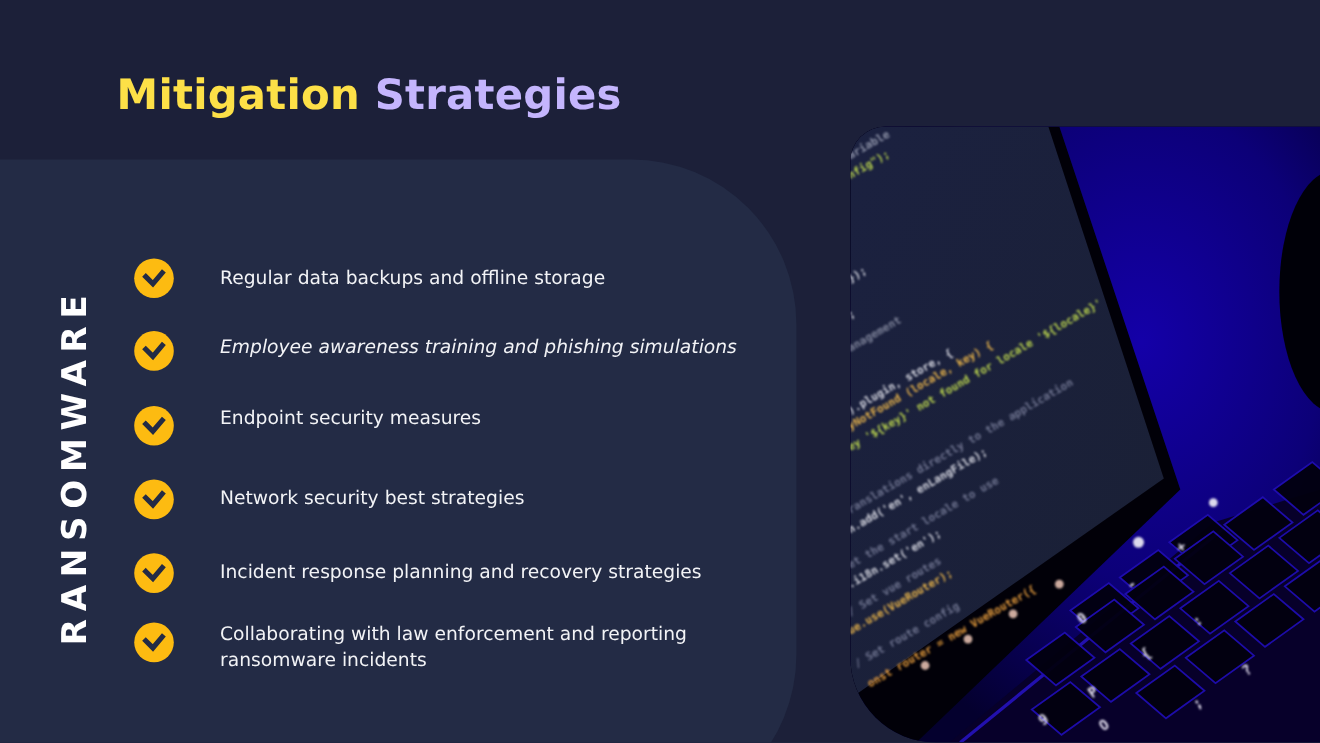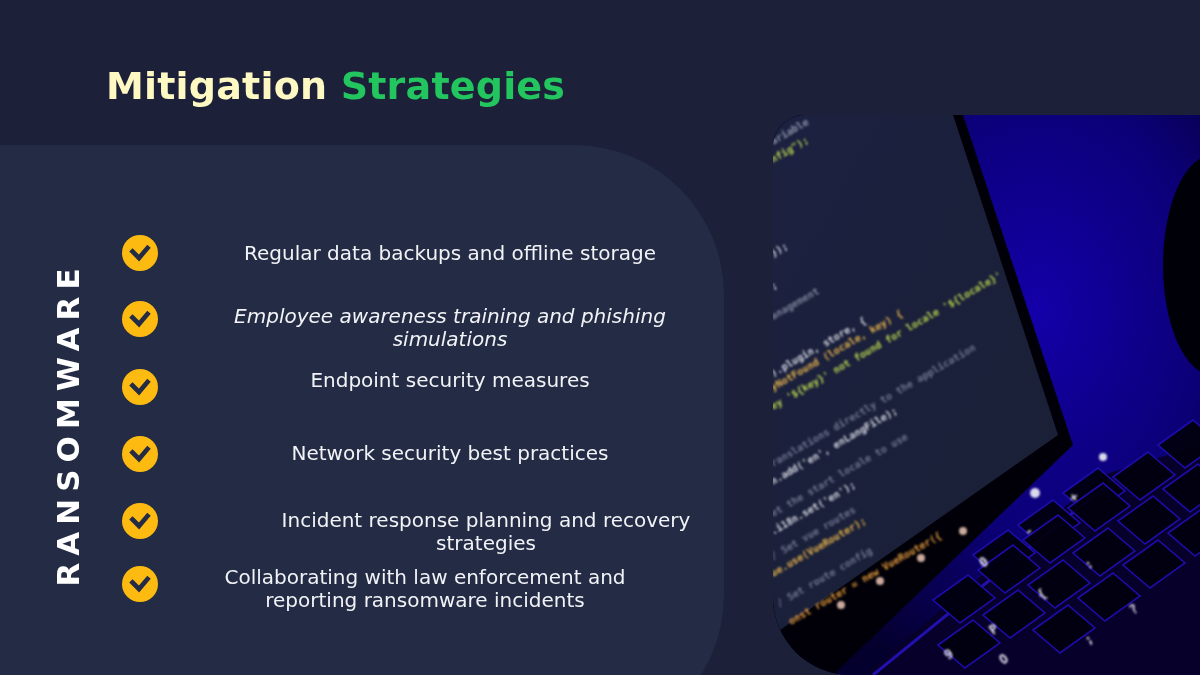--- a/index.html
+++ b/index.html
@@ -9,22 +9,22 @@
     font-family: "DejaVu Sans", sans-serif;
   }
   .slide { position: absolute; inset: 0; }
 
   .title {
     position: absolute; left: 106px; top: 58px;
     font-family: "DejaVu Sans", sans-serif; font-weight: bold;
     font-size: 38px; letter-spacing: 0.2px; line-height: 56px;
     white-space: nowrap;
   }
-  .title .w { color: #fef9c3; }
-  .title .y { color: #22c55e; }
+  .title .w { color: #fde047; }
+  .title .y { color: #c4b5fd; }
 
   .panel {
     position: absolute; left: -10px; top: 145px;
     width: 734px; height: 600px;
     background: #232b45;
     border-radius: 0 150px 150px 0;
   }
 
   .vertical-label {
     position: absolute; left: 68px; top: 424px;
@@ -36,22 +36,22 @@
 
   .item { position: absolute; left: 122px; width: 580px; }
   .check {
     position: absolute; left: 0; top: 0;
     width: 36px; height: 36px; border-radius: 50%;
     background: #fdbb11;
   }
   .check svg { position: absolute; left: 0; top: 0; }
   .item-text {
     position: absolute; left: 78px;
-    color: #f2f3f6; font-size: 20px; line-height: 23px;
-    font-family: "DejaVu Sans", sans-serif; width: 500px; text-align: center;
+    color: #f2f3f6; font-size: 17px; line-height: 23px;
+    font-family: "DejaVu Sans", sans-serif; width: 500px;
   }
 
   .photo {
     position: absolute; left: 773px; top: 115px;
     width: 427px; height: 560px;
     border-radius: 32px 0 0 78px;
     overflow: hidden;
     background: #06003a;
   }
 </style>
@@ -95,30 +95,30 @@
     </div>
     <div class="item-text" style="top:0;">Endpoint security measures</div>
   </div>
 
   <div class="item" style="top:436px;">
     <div class="check">
       <svg width="36" height="36" viewBox="0 0 36 36">
           <path d="M10.5 16.5 L17 23 L25.5 13" fill="none" stroke="#232b45" stroke-width="4.6" stroke-linecap="square" stroke-linejoin="miter"></path>
         </svg>
     </div>
-    <div class="item-text" style="top:6px;">Network security best practices</div>
+    <div class="item-text" style="top:6px;">Network security best strategies</div>
   </div>
 
   <div class="item" style="top:503px;">
     <div class="check">
       <svg width="36" height="36" viewBox="0 0 36 36">
           <path d="M10.5 16.5 L17 23 L25.5 13" fill="none" stroke="#232b45" stroke-width="4.6" stroke-linecap="square" stroke-linejoin="miter"></path>
         </svg>
     </div>
-    <div class="item-text" style="top:6px;margin-left:36px;">Incident response planning and recovery strategies</div>
+    <div class="item-text" style="top:6px;">Incident response planning and recovery strategies</div>
   </div>
 
   <div class="item" style="top:566px;">
     <div class="check">
       <svg width="36" height="36" viewBox="0 0 36 36">
           <path d="M10.5 16.5 L17 23 L25.5 13" fill="none" stroke="#232b45" stroke-width="4.6" stroke-linecap="square" stroke-linejoin="miter"></path>
         </svg>
     </div>
     <div class="item-text" style="top:0; width:450px;">Collaborating with law enforcement and reporting ransomware incidents</div>
   </div>

